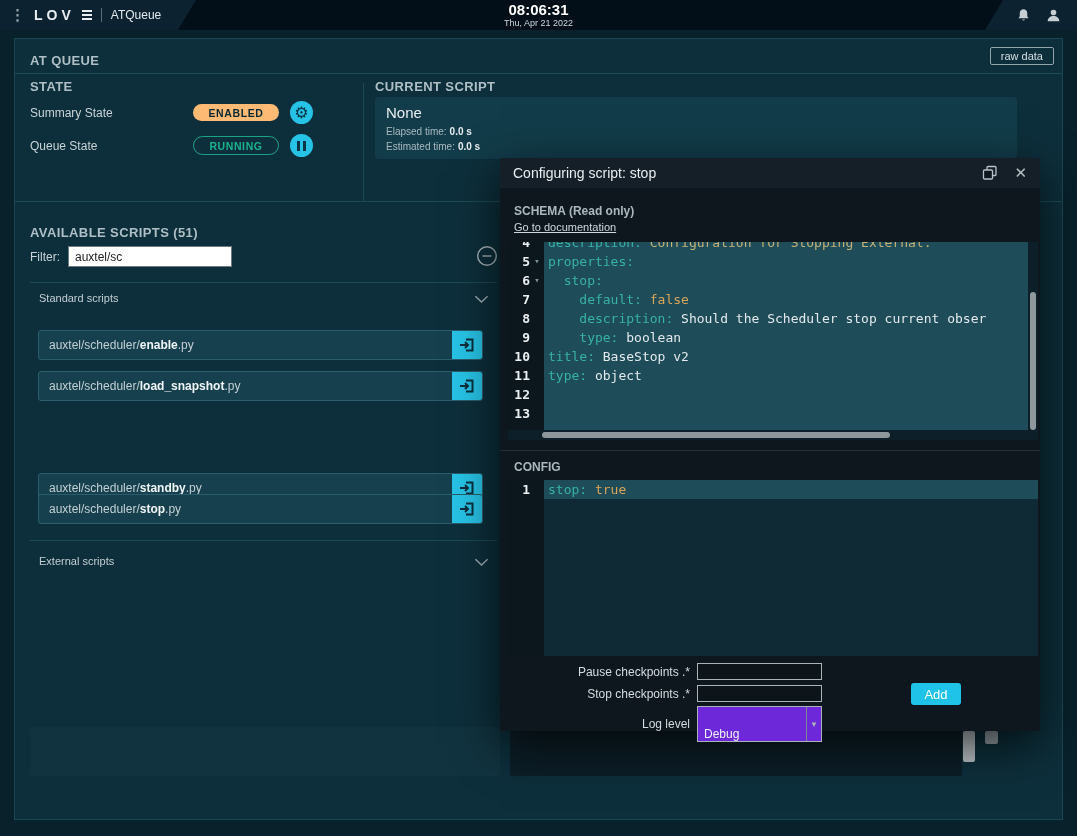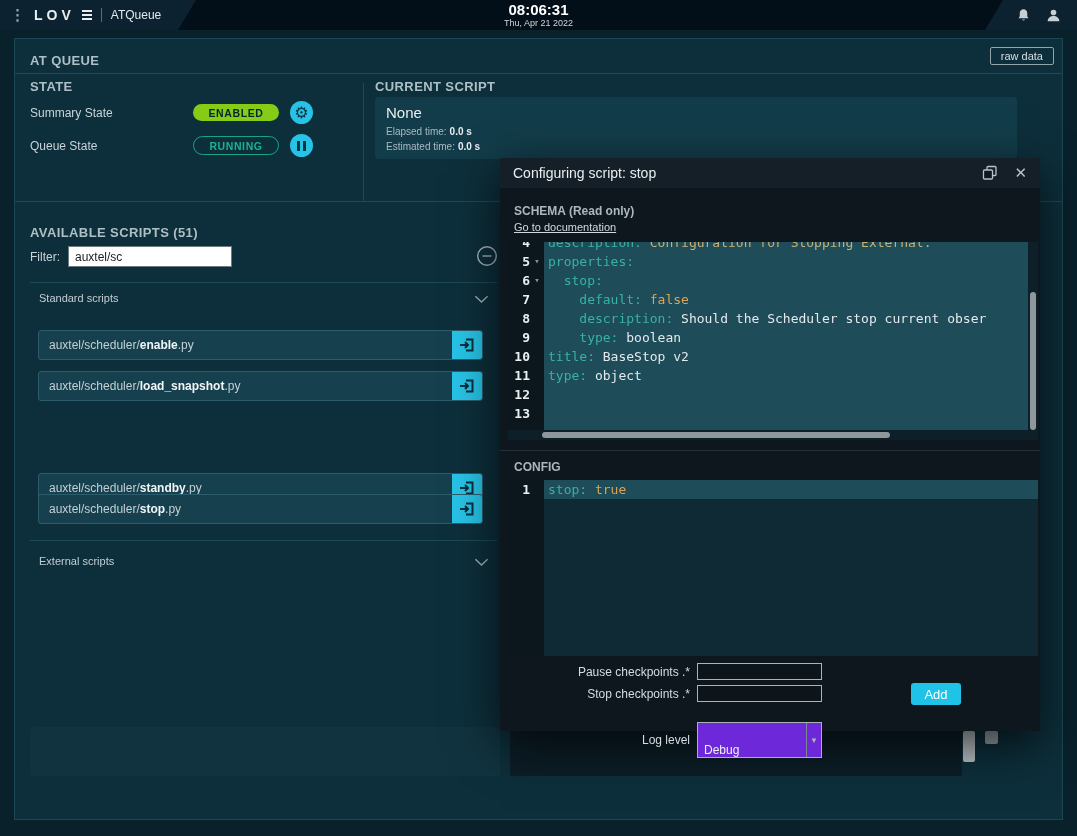--- a/index.html
+++ b/index.html
@@ -35,21 +35,21 @@
   .small-title{position:absolute;font-size:11px;color:#c3ced3}
 
   .raw-data-btn{position:absolute;right:8px;top:8px;background:transparent;color:#d6dfe3;
       border:1px solid #93a4ac;border-radius:2px;font-size:11px;padding:2px 10px;cursor:pointer;
       font-family:"Liberation Sans",sans-serif}
 
   .state-row{position:absolute;left:15px;width:300px;display:flex;align-items:center}
   .state-label{flex:0 0 163px;font-size:12px;color:#c9d4d8}
   .badge{display:inline-block;width:86px;text-align:center;padding:2.5px 0;border-radius:10px;
       font-size:10.5px;font-weight:bold;letter-spacing:.6px}
-  .badge-enabled{background:#84cc16;color:#062630}
+  .badge-enabled{background:#fdba74;color:#062630}
   .badge-running{border:1px solid #17a384;color:#1cb390;background:transparent}
   .circle-btn{width:23px;height:23px;border-radius:50%;background:#27c3e6;border:none;
       display:flex;align-items:center;justify-content:center;cursor:pointer;margin-left:11px}
   .gear-glyph{font-size:16px;color:#073543;line-height:1;font-family:"DejaVu Sans",sans-serif}
   .pause-bars{display:flex;gap:3px}
   .pause-bars i{display:block;width:3px;height:10px;background:#073543}
 
   .cs-card{position:absolute;left:360px;top:58px;width:642px;height:62px;background:#123c49;border-radius:4px;padding:7px 11px}
   .cs-name{font-size:15px;color:#e8eef1;margin-bottom:3px}
   .cs-line{font-size:10px;color:#a9bac1;line-height:15px}
@@ -308,21 +308,21 @@
   </div>
 
   <div class="form-row" style="top:505px">
     <span class="form-label">Pause checkpoints .*</span>
     <input class="form-input" type="text" style="">
   </div>
   <div class="form-row" style="top:527px">
     <span class="form-label">Stop checkpoints .*</span>
     <input class="form-input" type="text" style="">
   </div>
-  <div class="form-row" style="top:564px">
+  <div class="form-row" style="top:548px">
     <span class="form-label">Log level</span>
     <div class="select-box">
       <span class="select-text">Debug</span>
       <span class="select-arrow">▼</span>
     </div>
   </div>
   <button class="add-btn">Add</button>
 </div>
 
 </body></html>

